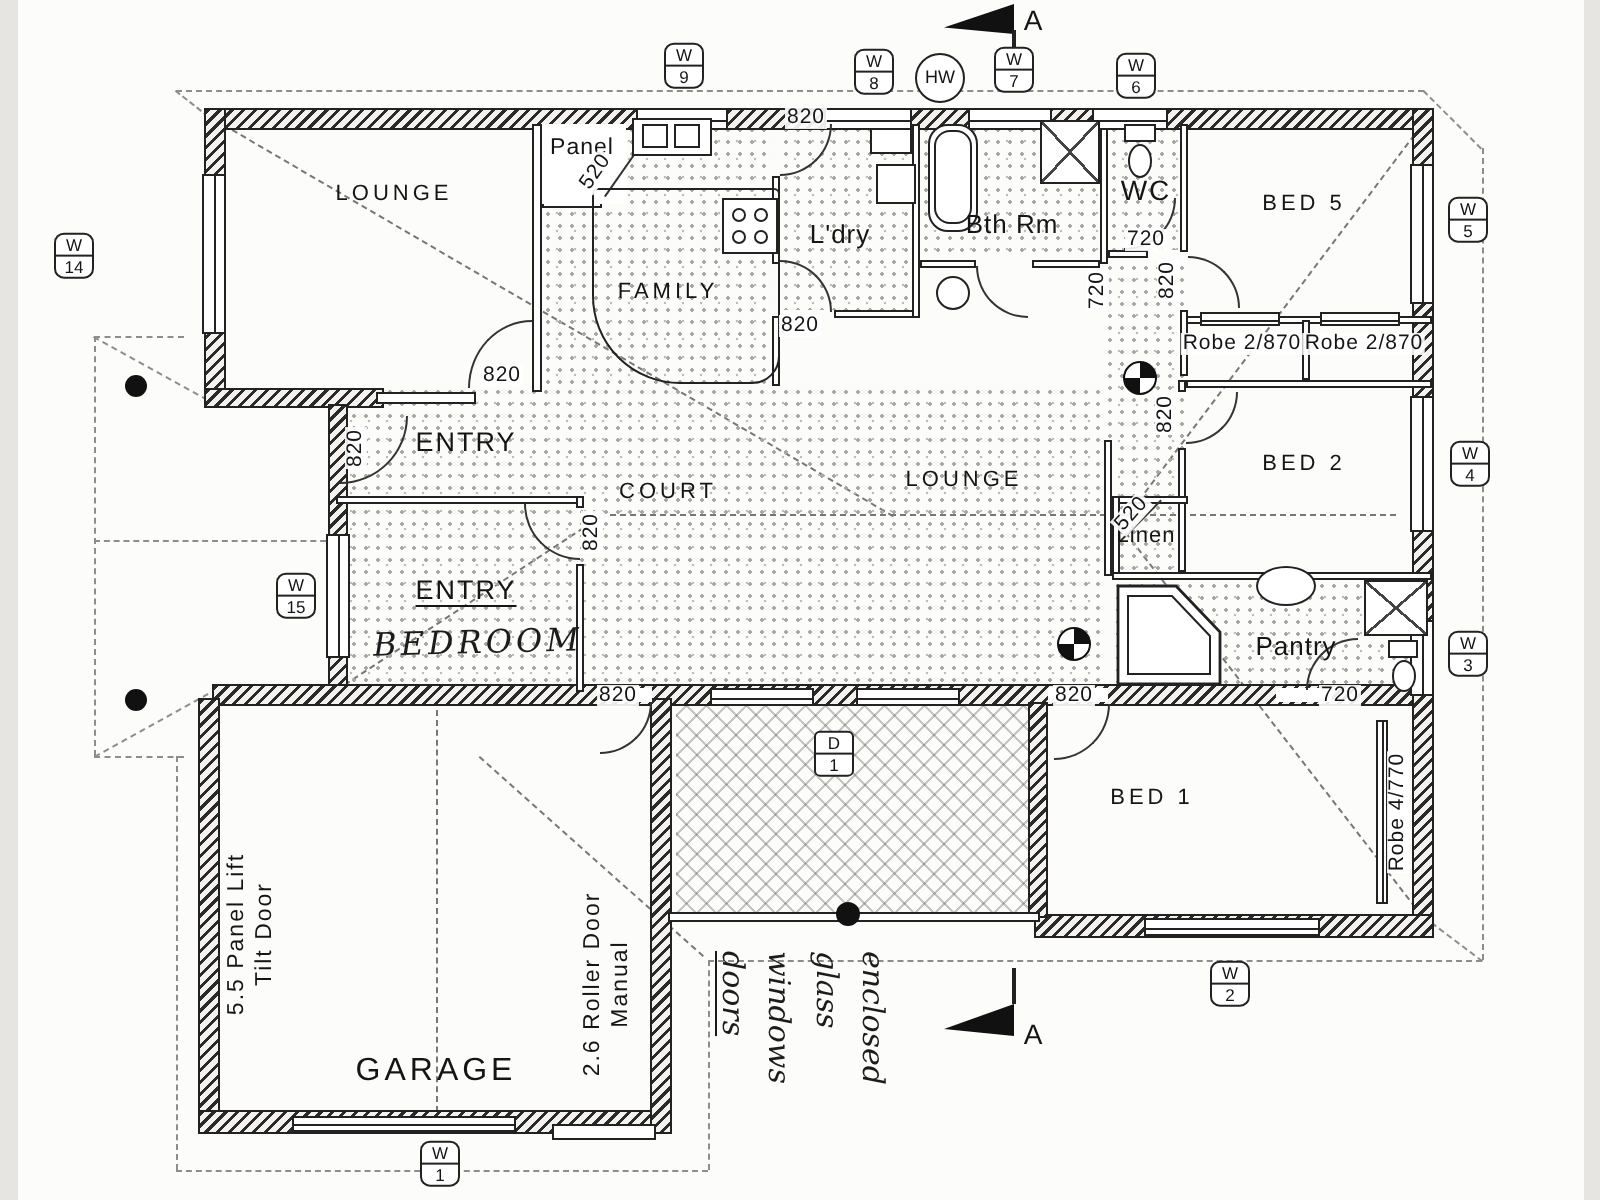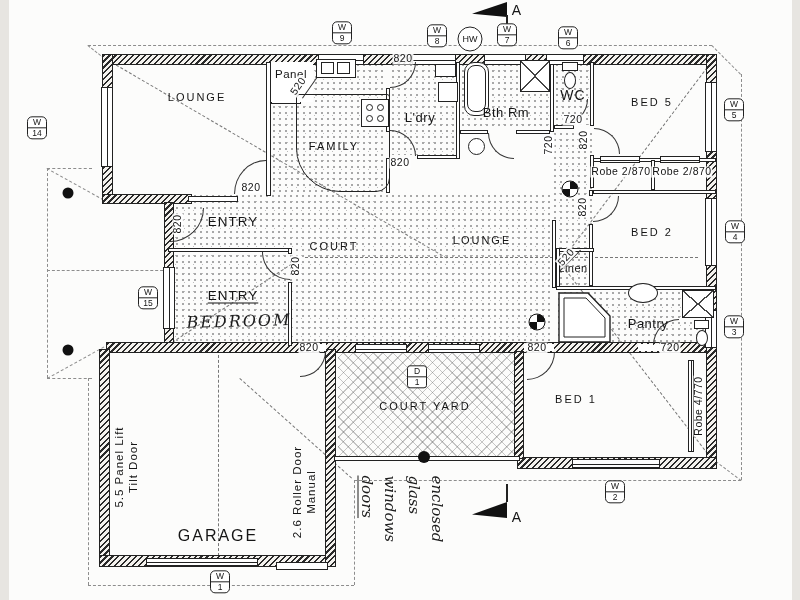--- a/index.html
+++ b/index.html
@@ -242,21 +242,20 @@
   <div class="lbl rs" style="left:506px;top:112px;font-size:13px;">Bth Rm</div>
   <div class="lbl" style="left:573px;top:95px;font-size:14px;">WC</div>
   <div class="lbl room" style="left:652px;top:102px;">BED 5</div>
   <div class="lbl room" style="left:652px;top:232px;">BED 2</div>
   <div class="lbl" style="left:233px;top:221px;font-size:13.5px;">ENTRY</div>
   <div class="lbl room" style="left:334px;top:246px;">COURT</div>
   <div class="lbl room" style="left:482px;top:240px;">LOUNGE</div>
   <div class="lbl u" style="left:233px;top:295px;font-size:13.5px;">ENTRY</div>
   <div class="lbl rs" style="left:573px;top:268px;font-size:11px;">Linen</div>
   <div class="lbl rs" style="left:648px;top:323px;font-size:13px;">Pantry</div>
-  <div class="lbl room" style="left:425px;top:406px;">COURT YARD</div>
   <div class="lbl room" style="left:576px;top:399px;">BED 1</div>
   <div class="lbl room" style="left:218px;top:536px;font-size:16px;">GARAGE</div>
   <div class="lbl dim" style="left:621px;top:172px;">Robe 2/870</div>
   <div class="lbl dim" style="left:682px;top:172px;">Robe 2/870</div>
   <div class="lbl dim rot" style="left:699px;top:406px;">Robe 4/770</div>
 
   <div class="lbl dim" style="left:251px;top:188px;">820</div>
   <div class="lbl dim rot" style="left:178px;top:224px;">820</div>
   <div class="lbl dim" style="left:403px;top:59px;">820</div>
   <div class="lbl dim" style="left:400px;top:163px;">820</div>

